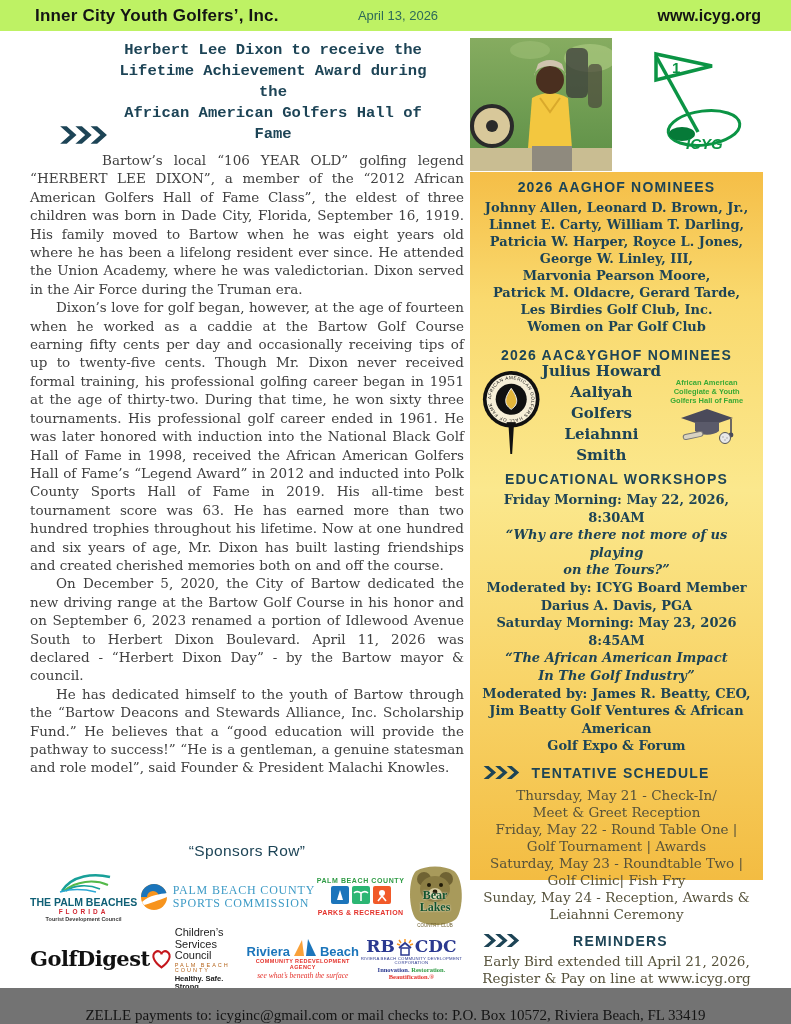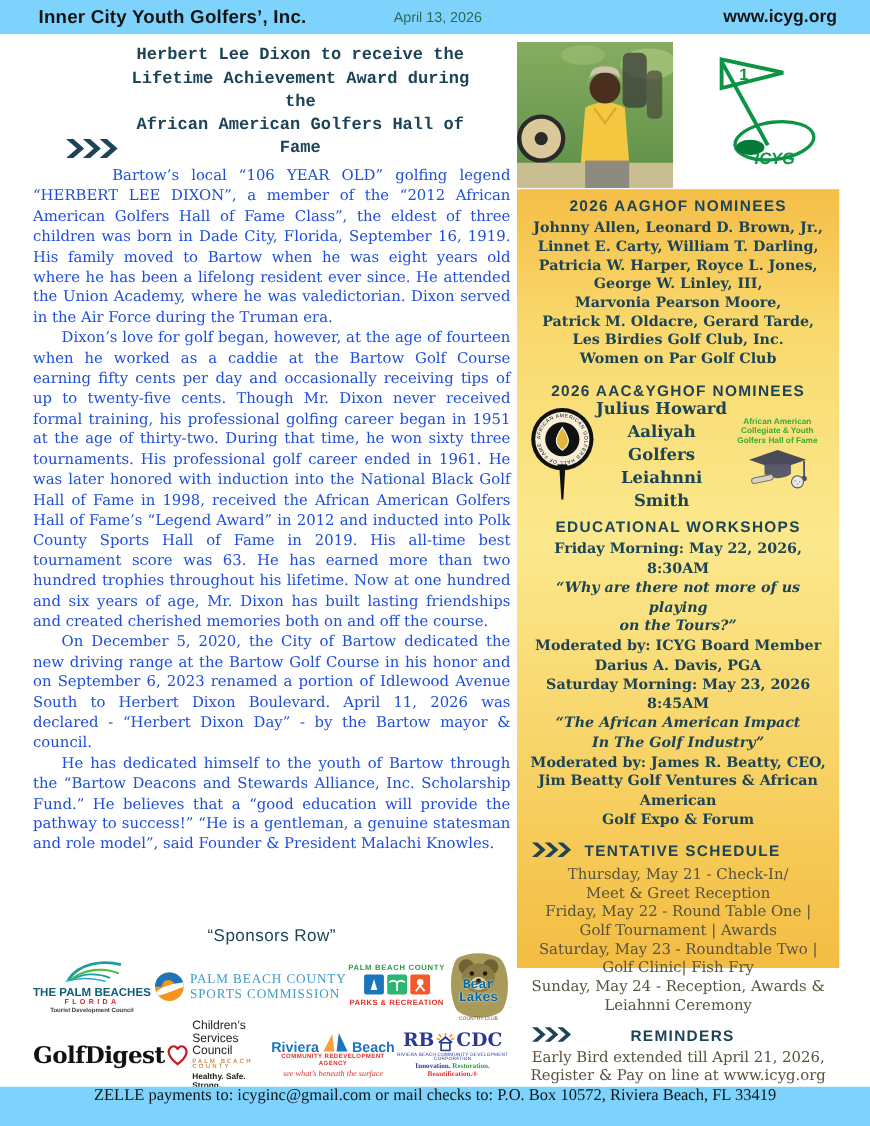--- a/index.html
+++ b/index.html
@@ -5,58 +5,58 @@
   * { margin:0; padding:0; box-sizing:border-box; }
   html,body { background:#888; }
   .page {
     position:relative; width:791px; height:1024px; margin:0 auto;
     background:#ffffff; overflow:hidden;
     font-family:"DejaVu Serif", serif;
   }
   
   .topbar {
     position:absolute; top:0; left:0; right:0; height:31px;
-    background:#7dd3fc; display:flex; align-items:center;
+    background:#bef264; display:flex; align-items:center;
   }
   .org-name {
     margin-left:35px; font-family:"Liberation Sans", sans-serif;
     font-weight:bold; font-size:17px; color:#141414; letter-spacing:0.2px;
   }
   .top-date {
     position:absolute; left:398px; transform:translateX(-50%);
     font-family:"Liberation Sans", sans-serif; font-size:13px; color:#2D6A59;
   }
   .top-site {
     position:absolute; right:30px; font-family:"Liberation Sans", sans-serif;
     font-weight:bold; font-size:16px; color:#141414;
   }
   .botbar {
     position:absolute; left:0; right:0; bottom:0; height:36px;
-    background:#7dd3fc; display:flex; align-items:flex-start; justify-content:center;
+    background:#737373; display:flex; align-items:flex-end; justify-content:center;
   }
   .botbar div {
     font-family:"Liberation Serif", serif; font-size:15px; color:#141414;
   }
   
   .article {
     position:absolute; left:30px; top:40px; width:434px; bottom:38px;
     color:#1D4456;
   }
   .title-row { display:flex; align-items:flex-end;font-family:Liberation Mono, monospace; }
   .chev { color:#1D4456; flex:0 0 auto; }
   .chev.big { width:50px; height:20px; margin:2px 4px 0 28px; }
   .chev.small { width:38px; height:15px; }
   .title {
     flex:1; text-align:center; font-weight:bold; font-size:15.5px;
     line-height:21px; color:#1D4456; padding-right:30px;
   }
   .body-text { margin-top:6px; }
   .para {
     font-size:13.5px; line-height:18.4px; text-align:justify;
-    color:#1d4ed8;
+    color:#404040;
   }
   .para.p-first { text-indent:72px; }
   .para.p-ind  { text-indent:26px; }
   .sponsors-block { position:absolute; left:0; right:0; bottom:0; }
   .sponsors-label {
     text-align:center; font-family:"Liberation Sans", sans-serif;
     font-weight:normal; font-size:15.5px; color:#1D4456; letter-spacing:0.4px;
     margin-bottom:4px;
   }
   .sp-row { display:flex; align-items:center; justify-content:space-between; }
@@ -68,21 +68,21 @@
   .pb-fl   { font-family:"Liberation Sans", sans-serif; font-weight:bold; font-size:6.5px; color:#D22630; letter-spacing:3px; margin-top:1px;}
   .pb-tdc  { font-family:"Liberation Sans", sans-serif; font-weight:bold; font-size:5.5px; color:#3A3A3A; margin-top:2px;}
   
   .sc { display:flex; align-items:center; gap:4px; }
   .sc-text { text-align:left; font-family:"Liberation Serif", serif; color:#3E9BC6; font-size:12px; letter-spacing:0.8px; line-height:1.1;}
   
   .pk-top { font-family:"Liberation Sans", sans-serif; font-weight:bold; font-size:7px; color:#2E9B44; letter-spacing:0.6px;}
   .pk-bot { font-family:"Liberation Sans", sans-serif; font-weight:bold; font-size:7px; color:#E4322B; letter-spacing:0.4px; margin-top:1px;}
   
   .bl { position:relative; width:58px; height:64px; }
-  .bl-txt { position:absolute; left:0; right:0; top:24px; font-family:Liberation Mono, monospace; font-weight:bold; color:#0369a1; font-size:12px; line-height:12px; text-shadow:0 0 2px #fff;}
+  .bl-txt { position:absolute; left:0; right:0; top:24px; font-family:Liberation Serif, serif; font-weight:bold; color:#14532d; font-size:12px; line-height:12px; text-shadow:0 0 2px #fff;}
   .bl-cc { position:absolute; left:0; right:0; bottom:0; font-size:4.5px; font-family:"Liberation Sans", sans-serif; color:#6b5d2e;}
   
   .gd { font-family:"DejaVu Serif", serif; font-weight:bold; font-size:21px; color:#111; letter-spacing:-0.5px; }
   
   .cs { display:flex; align-items:center; gap:2px; }
   .cs-text { text-align:left; }
   .cs-n { font-family:"Liberation Sans", sans-serif; font-size:11px; color:#222; line-height:1.05;}
   .cs-pbc { font-family:"Liberation Sans", sans-serif; font-size:5.5px; color:#B5651D; letter-spacing:2px; margin-top:1px;}
   .cs-tag { font-family:"Liberation Sans", sans-serif; font-weight:bold; font-size:7.5px; color:#222; margin-top:1px;}
   

